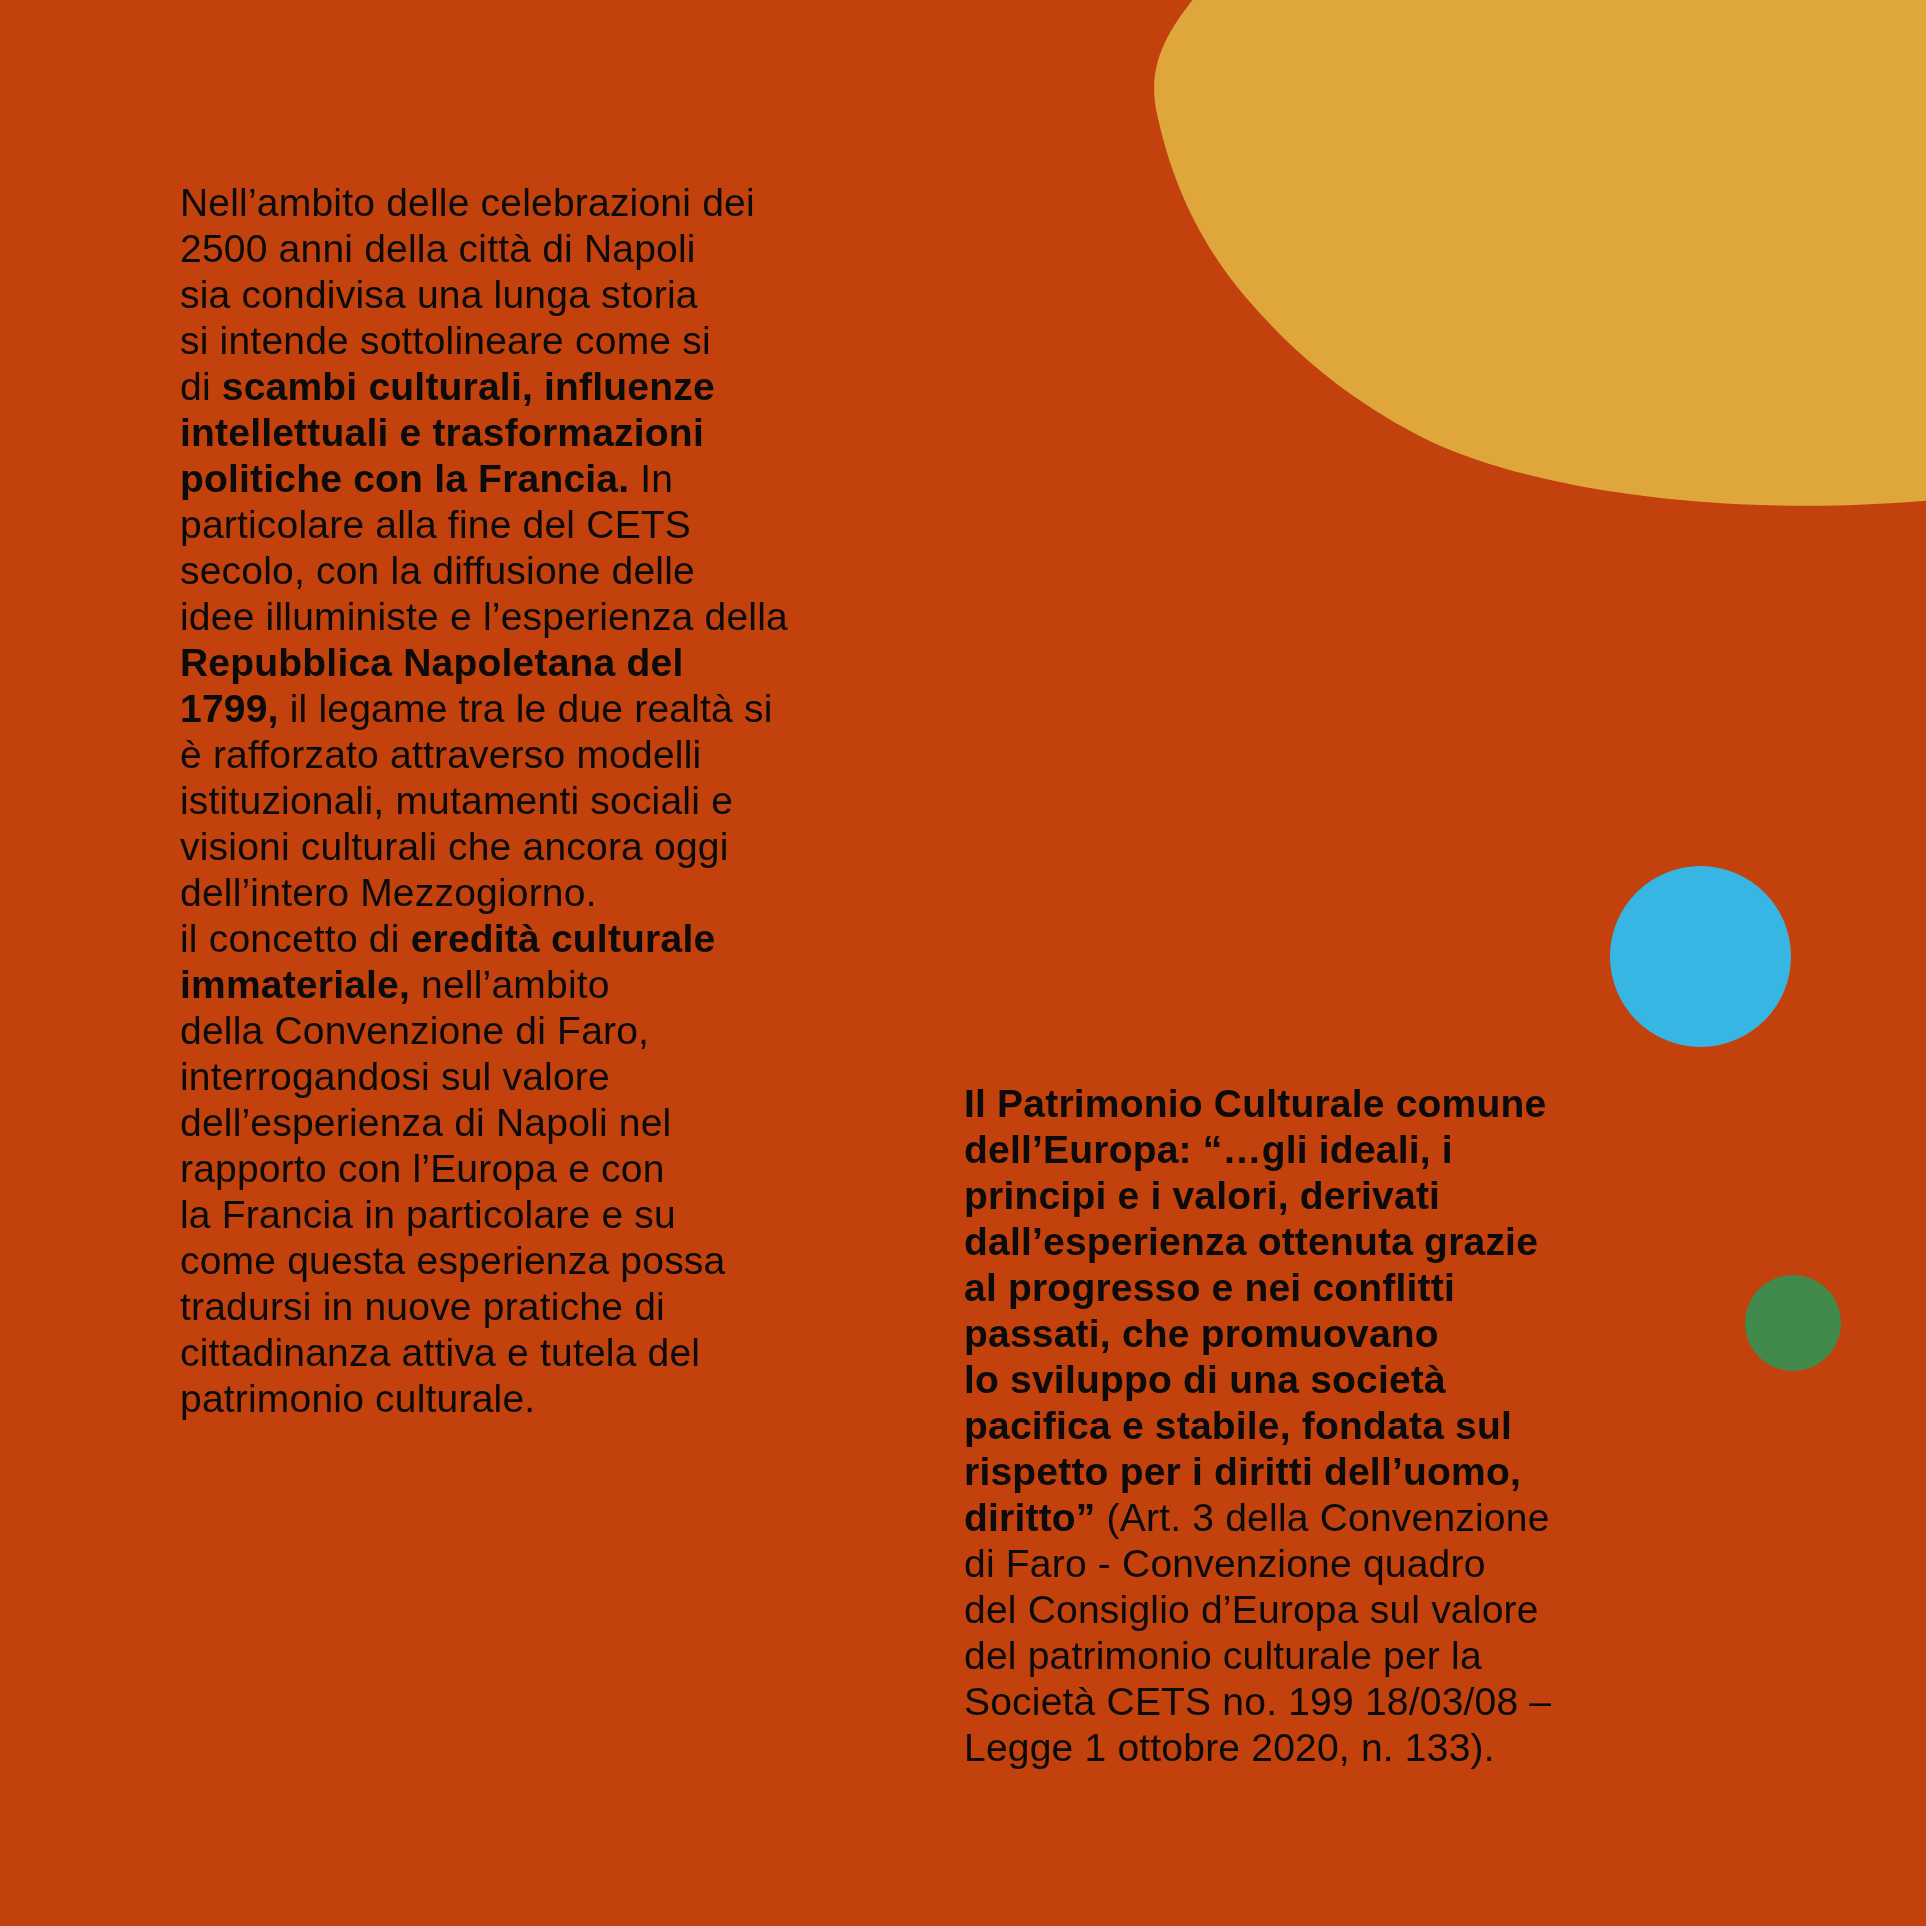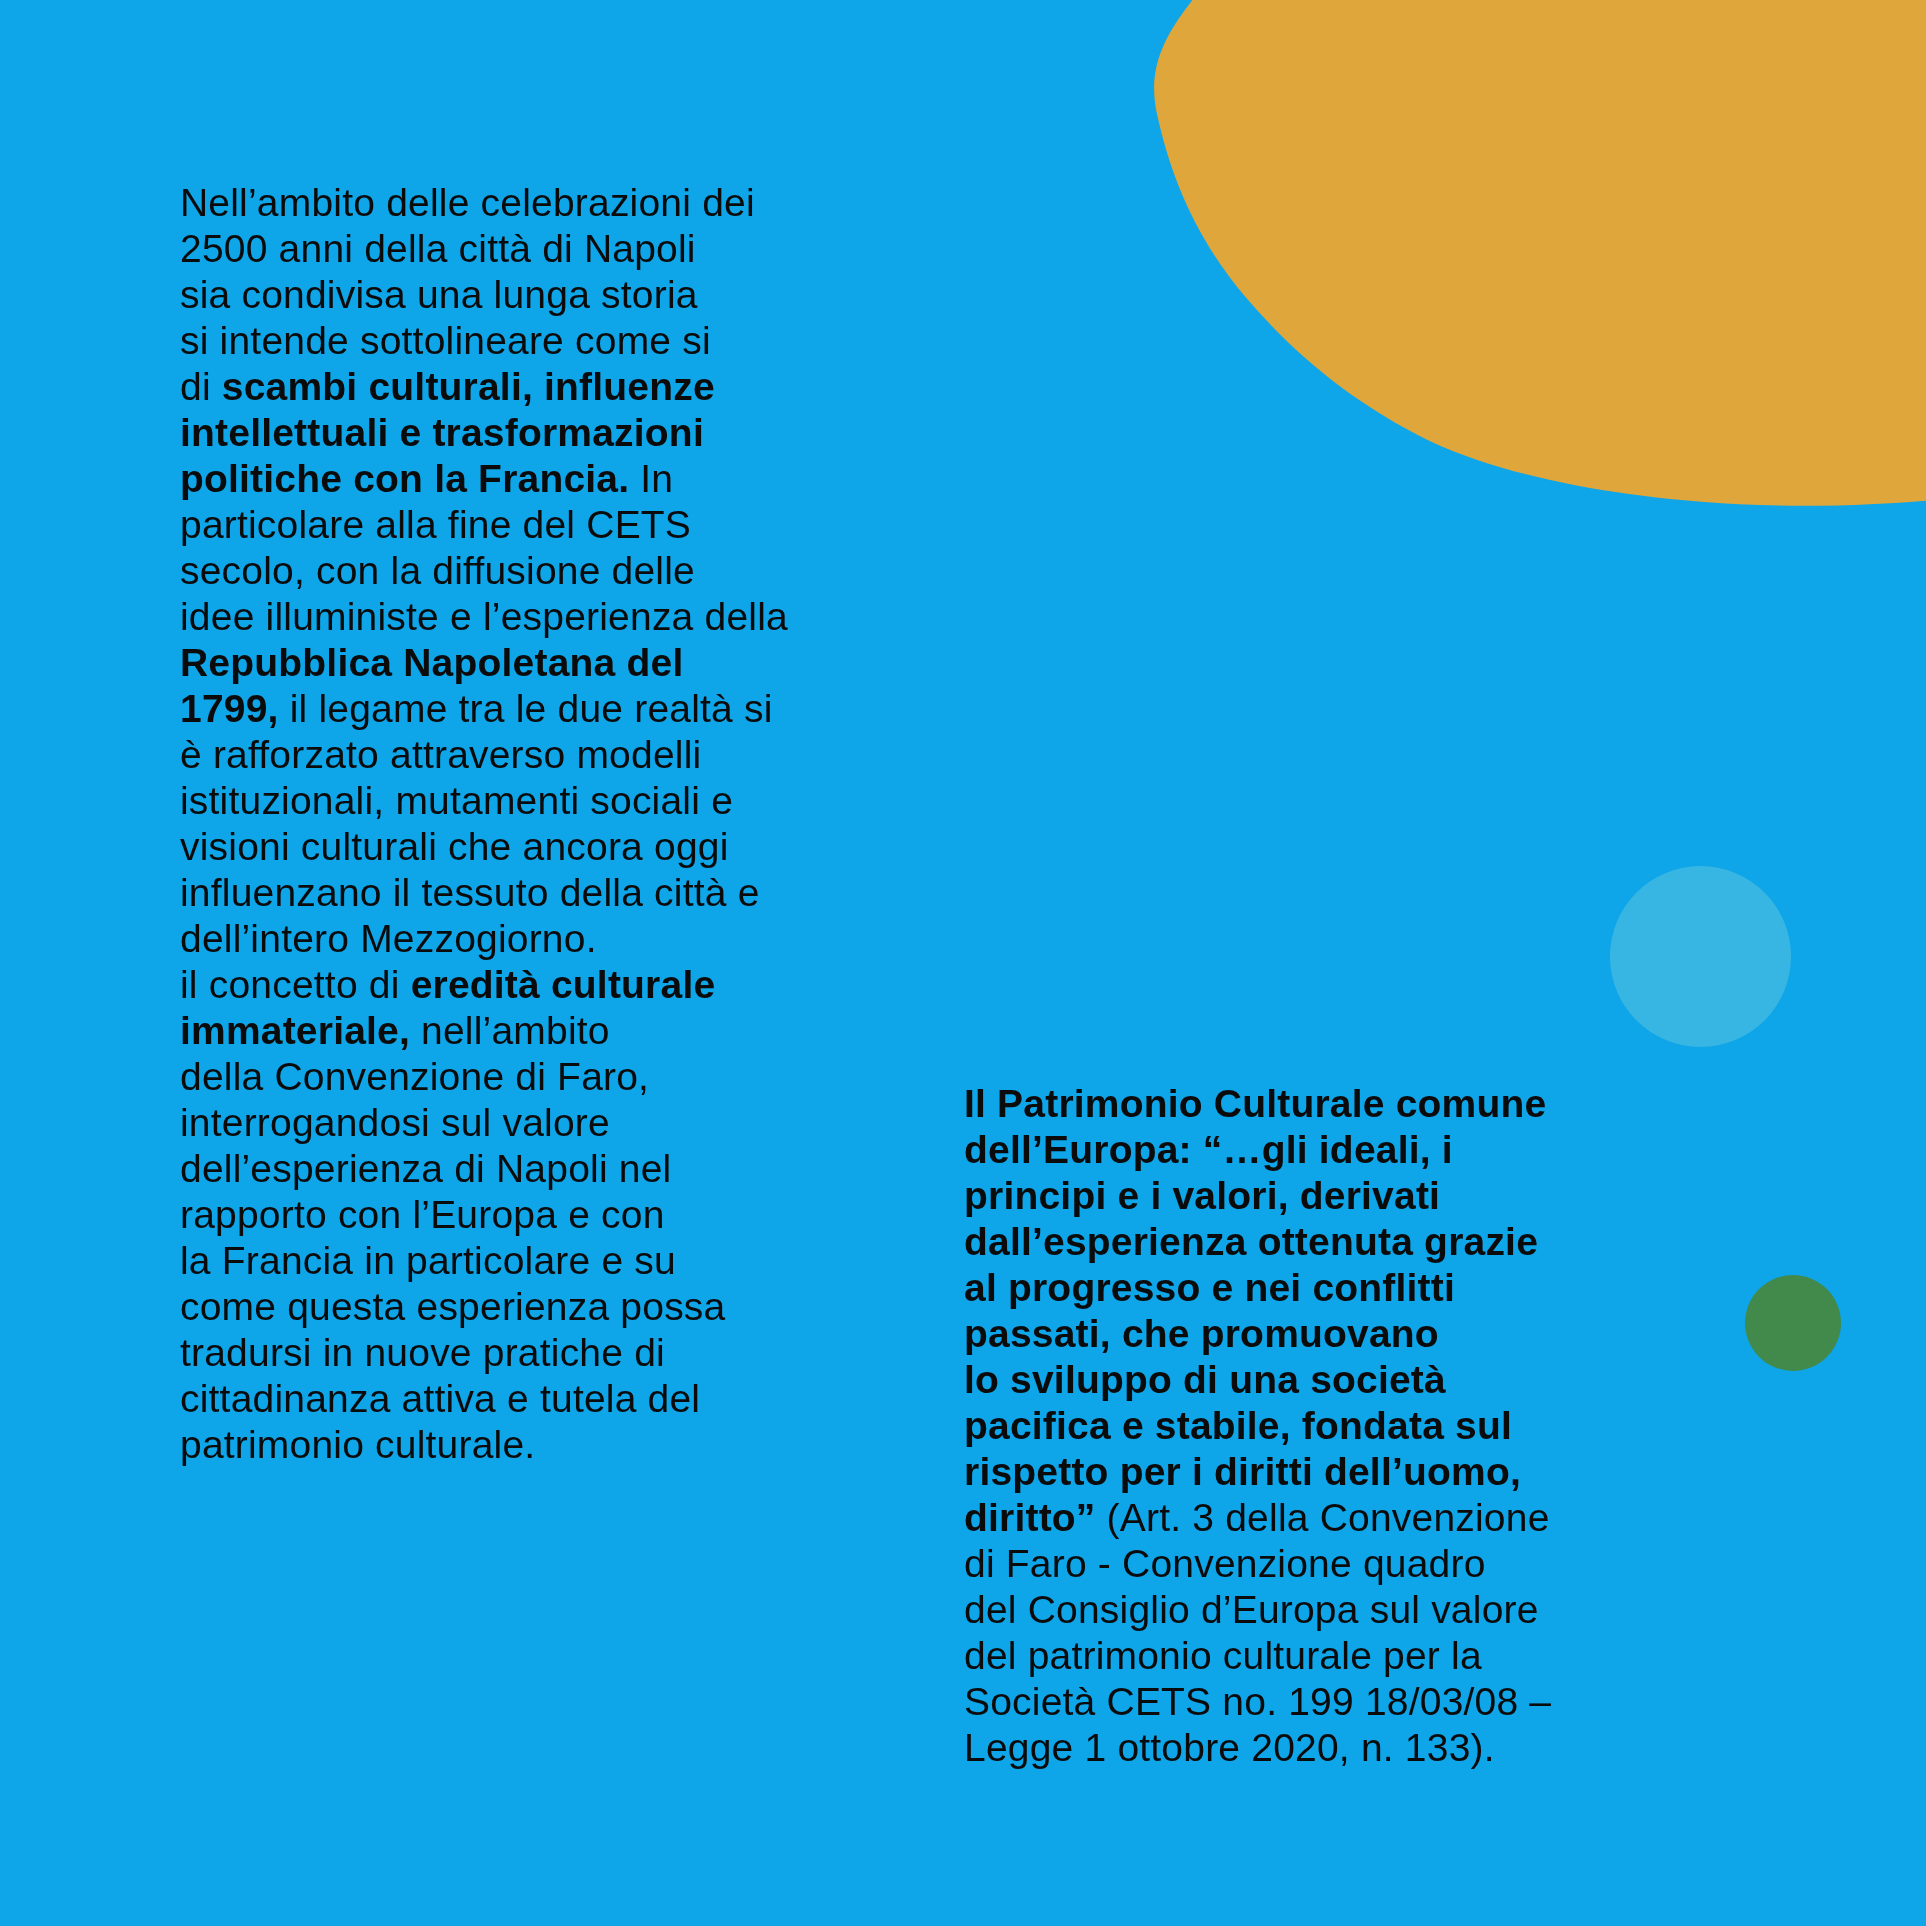--- a/index.html
+++ b/index.html
@@ -4,21 +4,21 @@
 <style>
   html, body {
     margin: 0;
     padding: 0;
     background: #ffffff;
   }
   .page {
     position: relative;
     width: 1926px;
     height: 1926px;
-    background: #0ea5e9;
+    background: #c2410c;
     overflow: hidden;
     font-family: "Liberation Sans", "DejaVu Sans", sans-serif;
   }
   .blob-svg {
     position: absolute;
     left: 0;
     top: 0;
     width: 1926px;
     height: 1926px;
     display: block;
@@ -92,21 +92,20 @@
       <div class="line"><strong>intellettuali e trasformazioni</strong></div>
       <div class="line"><strong>politiche con la Francia.</strong><span> In</span></div>
       <div class="line"><span>particolare alla fine del CETS</span></div>
       <div class="line"><span>secolo, con la diffusione delle</span></div>
       <div class="line"><span>idee illuministe e l’esperienza della</span></div>
       <div class="line"><strong>Repubblica Napoletana del</strong></div>
       <div class="line"><strong>1799,</strong><span> il legame tra le due realtà si</span></div>
       <div class="line"><span>è rafforzato attraverso modelli</span></div>
       <div class="line"><span>istituzionali, mutamenti sociali e</span></div>
       <div class="line"><span>visioni culturali che ancora oggi</span></div>
-      <div class="line"><span>influenzano il tessuto della città e</span></div>
       <div class="line"><span>dell’intero Mezzogiorno.</span></div>
       <div class="line"><span>il concetto di </span><strong>eredità culturale</strong></div>
       <div class="line"><strong>immateriale,</strong><span> nell’ambito</span></div>
       <div class="line"><span>della Convenzione di Faro,</span></div>
       <div class="line"><span>interrogandosi sul valore</span></div>
       <div class="line"><span>dell’esperienza di Napoli nel</span></div>
       <div class="line"><span>rapporto con l’Europa e con</span></div>
       <div class="line"><span>la Francia in particolare e su</span></div>
       <div class="line"><span>come questa esperienza possa</span></div>
       <div class="line"><span>tradursi in nuove pratiche di</span></div>

